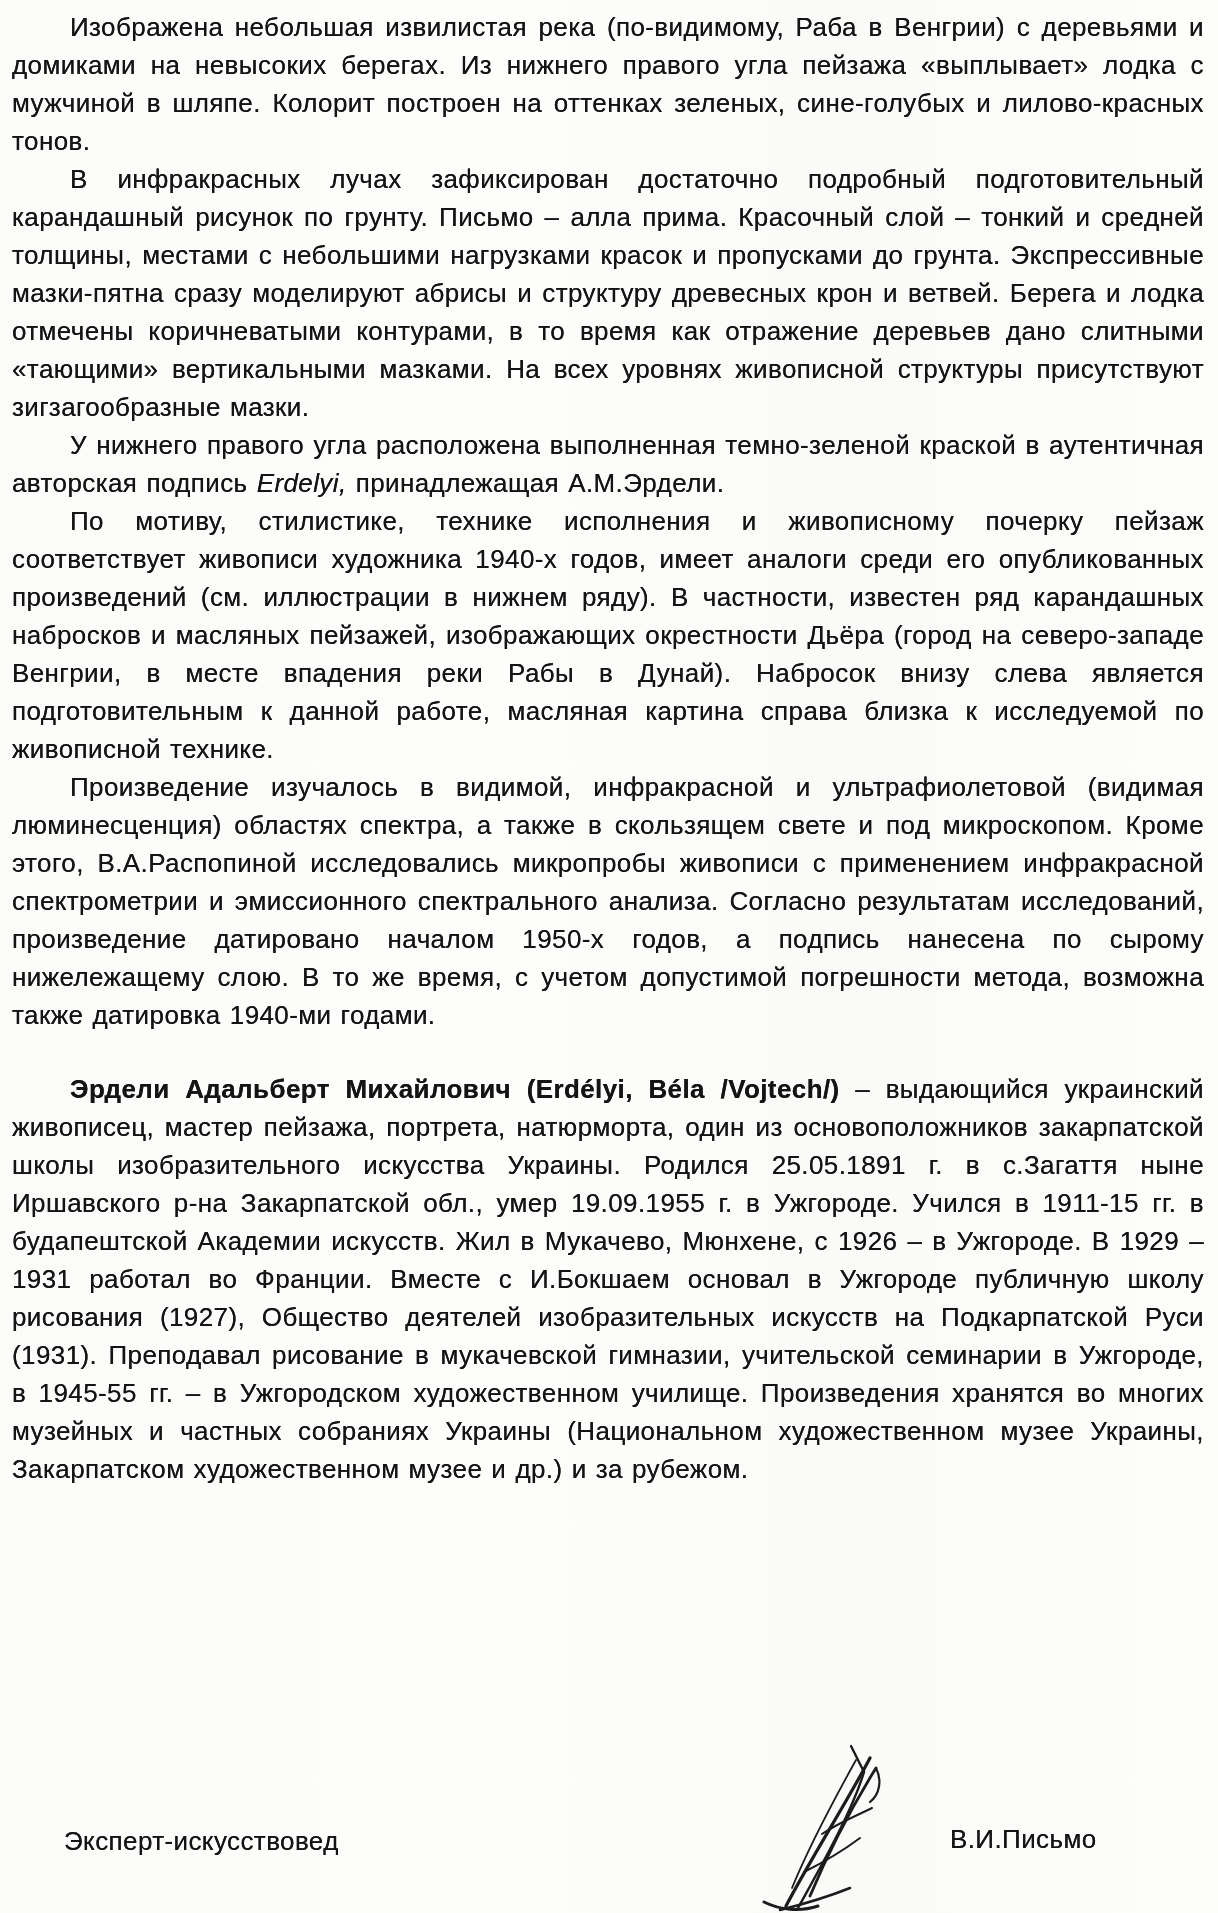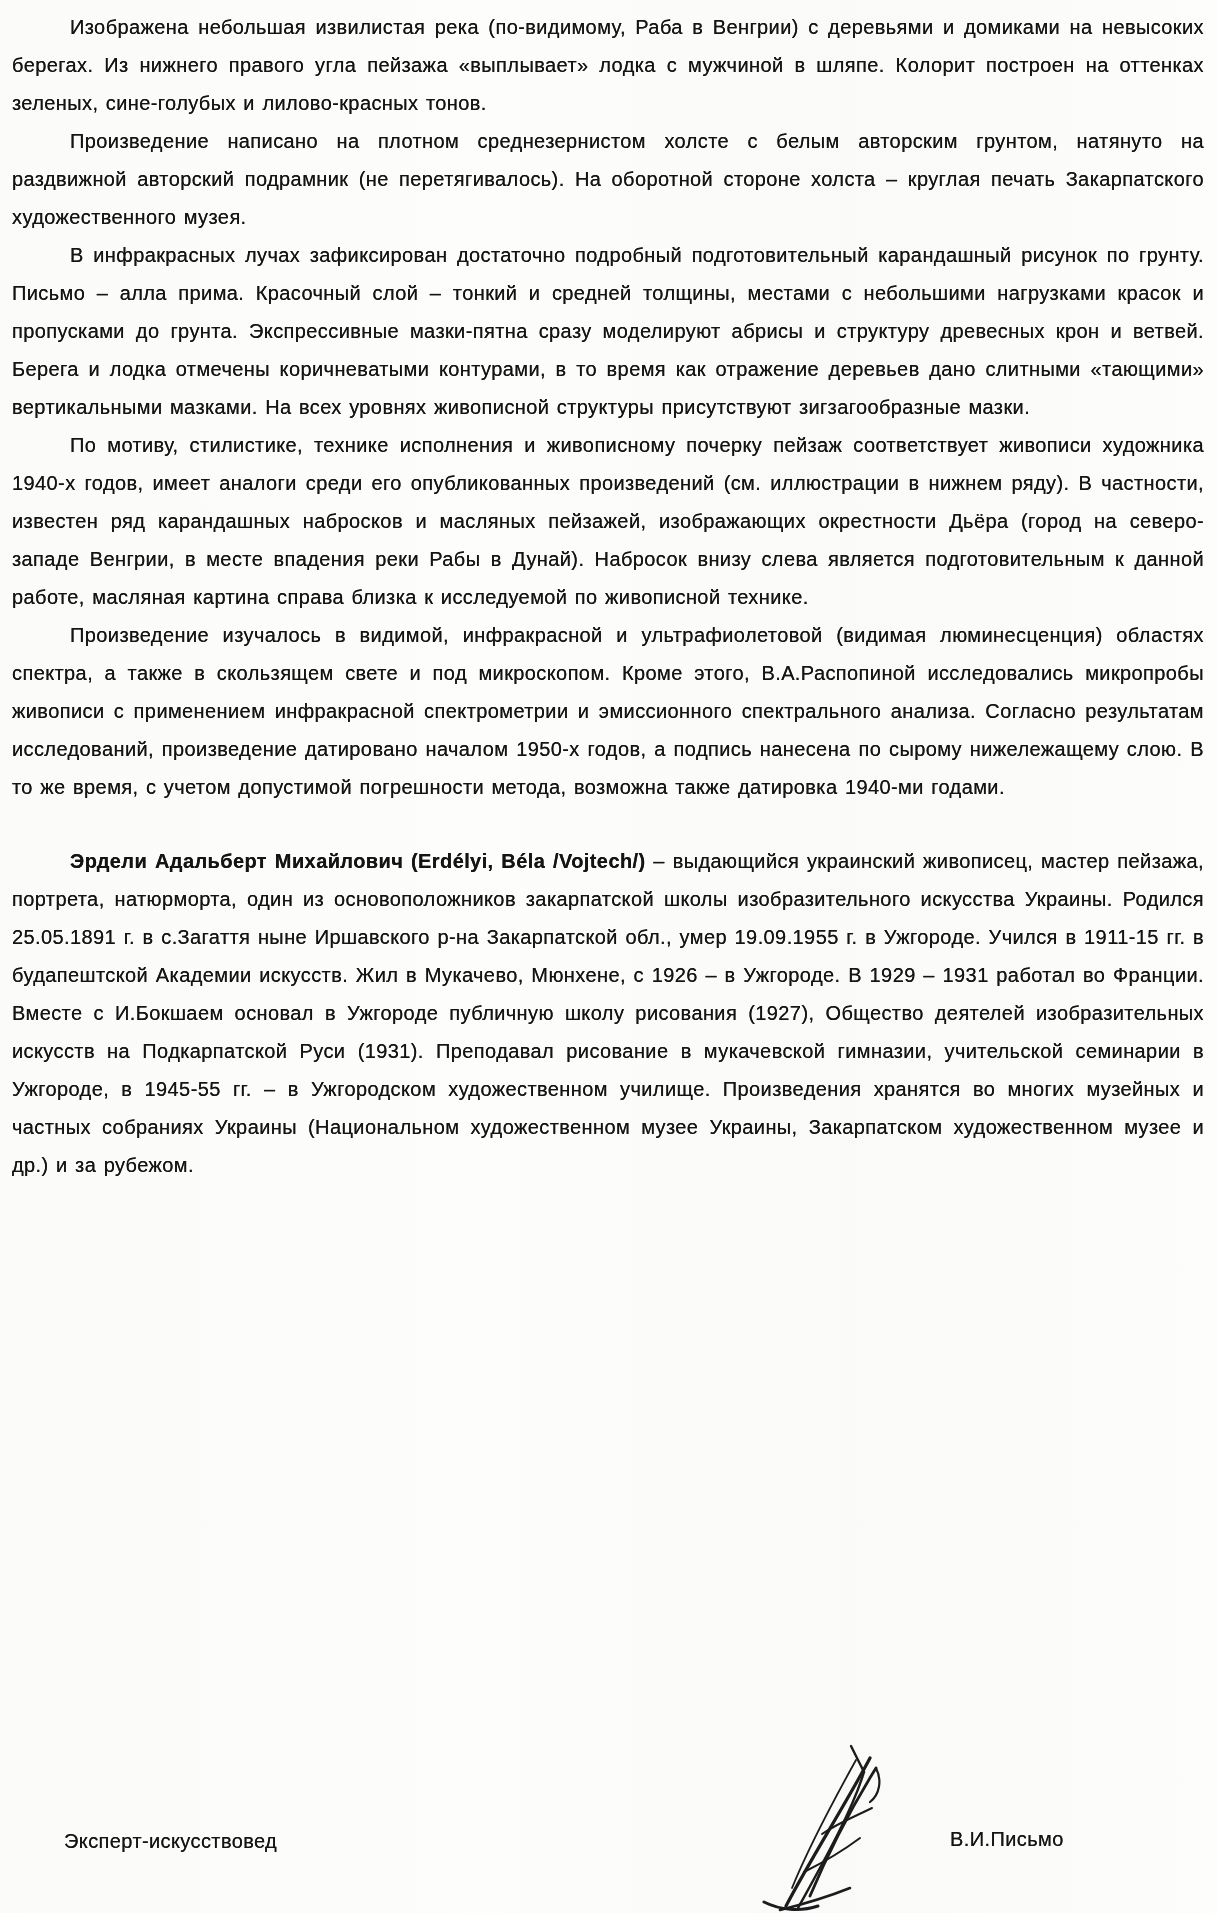--- a/index.html
+++ b/index.html
@@ -6,21 +6,21 @@
   body {
     width: 1218px; height: 1913px;
     background: #f3f2ef;
     font-family: "Liberation Sans", sans-serif;
   }
   .page {
     position: relative;
     width: 1218px; height: 1913px;
     background: linear-gradient(90deg, #fbfbf9 0%, #fdfdfc 40%, #fafaf8 70%, #fdfdfb 100%);
     color: #141414;
-    font-size: 20px;
+    font-size: 26px;
     line-height: 38px;
     letter-spacing: 0.4px;
     word-spacing: 1.5px;
     overflow: hidden;
   }
   .body-text {
     position: absolute;
     top: 8px; left: 12px; right: 14px;
     text-align: justify;
     text-shadow: 0 0 0.6px rgba(10,10,10,0.85);
@@ -48,22 +48,22 @@
     white-space: nowrap;
   }
 </style>
 </head>
 <body>
 
 <div class="page">
 
   <div class="body-text">
       <p class="para"><span>Изображена небольшая извилистая река (по-видимому, Раба в Венгрии) с деревьями и домиками на невысоких берегах. Из нижнего правого угла пейзажа «выплывает» лодка с мужчиной в шляпе. Колорит построен на оттенках зеленых, сине-голубых и лилово-красных  тонов.</span></p>
-      <p class="para"><span>Произведение написано на плотном среднезернистом холсте с белым авторским грунтом, натянуто на раздвижной авторский подрамник (не перетягивалось). На оборотной стороне холста – круглая печать Закарпатского художественного музея.</span></p>
       <p class="para"><span>В инфракрасных лучах зафиксирован достаточно подробный подготовительный карандашный рисунок по грунту. Письмо – алла прима. Красочный слой – тонкий и средней толщины, местами с небольшими нагрузками красок и пропусками до грунта. Экспрессивные мазки-пятна сразу моделируют абрисы и структуру древесных крон и ветвей. Берега и лодка отмечены коричневатыми контурами, в то время как отражение деревьев дано слитными «тающими» вертикальными мазками. На всех уровнях живописной структуры присутствуют зигзагообразные мазки.</span></p>
+      <p class="para"><span>У нижнего правого  угла расположена выполненная темно-зеленой краской в аутентичная авторская подпись </span><span class="italic">Erdelyi,</span><span>  принадлежащая А.М.Эрдели.</span></p>
       <p class="para"><span>По мотиву, стилистике, технике исполнения и живописному почерку пейзаж соответствует живописи художника 1940-х годов, имеет аналоги среди его опубликованных  произведений (см. иллюстрации в нижнем ряду). В частности, известен ряд карандашных набросков и масляных пейзажей, изображающих окрестности Дьёра (город на северо-западе Венгрии, в месте впадения реки Рабы в Дунай). Набросок внизу слева является подготовительным к данной работе, масляная картина справа близка к исследуемой по живописной технике.</span></p>
       <p class="para"><span>Произведение изучалось в видимой, инфракрасной и ультрафиолетовой (видимая люминесценция) областях спектра, а также в скользящем свете и под микроскопом.  Кроме этого, В.А.Распопиной исследовались микропробы живописи с применением инфракрасной спектрометрии и эмиссионного спектрального анализа. Согласно результатам исследований, произведение датировано началом 1950-х годов, а подпись нанесена по сырому нижележащему слою. В то же время, с учетом допустимой погрешности метода, возможна также датировка 1940-ми годами.</span></p>
       <p class="para bio"><span class="bold">Эрдели  Адальберт Михайлович (Erdélyi, Béla /Vojtech/)</span><span> – выдающийся украинский живописец, мастер пейзажа, портрета, натюрморта, один из основоположников закарпатской школы изобразительного искусства Украины. Родился 25.05.1891 г. в с.Загаття ныне Иршавского р-на Закарпатской обл., умер 19.09.1955 г. в Ужгороде. Учился в 1911-15 гг. в будапештской Академии искусств. Жил в Мукачево, Мюнхене, с 1926 – в Ужгороде. В 1929 – 1931 работал во Франции. Вместе с И.Бокшаем основал в Ужгороде публичную школу рисования (1927), Общество деятелей изобразительных искусств на Подкарпатской Руси (1931). Преподавал рисование в мукачевской гимназии, учительской семинарии в Ужгороде, в 1945-55 гг. – в Ужгородском художественном училище. Произведения хранятся во многих музейных и частных собраниях Украины (Национальном художественном музее Украины, Закарпатском художественном музее и др.) и за рубежом.</span></p>
     </div>
 
   <div class="footer-role">Эксперт-искусствовед</div>
 
   <svg class="signature" viewBox="0 0 190 175" xmlns="http://www.w3.org/2000/svg" aria-hidden="true">
     <g fill="none" stroke="#1c1c1c" stroke-linecap="round">
       <path d="M 34 168 C 58 122 96 62 118 20" stroke-width="3.2"></path>

